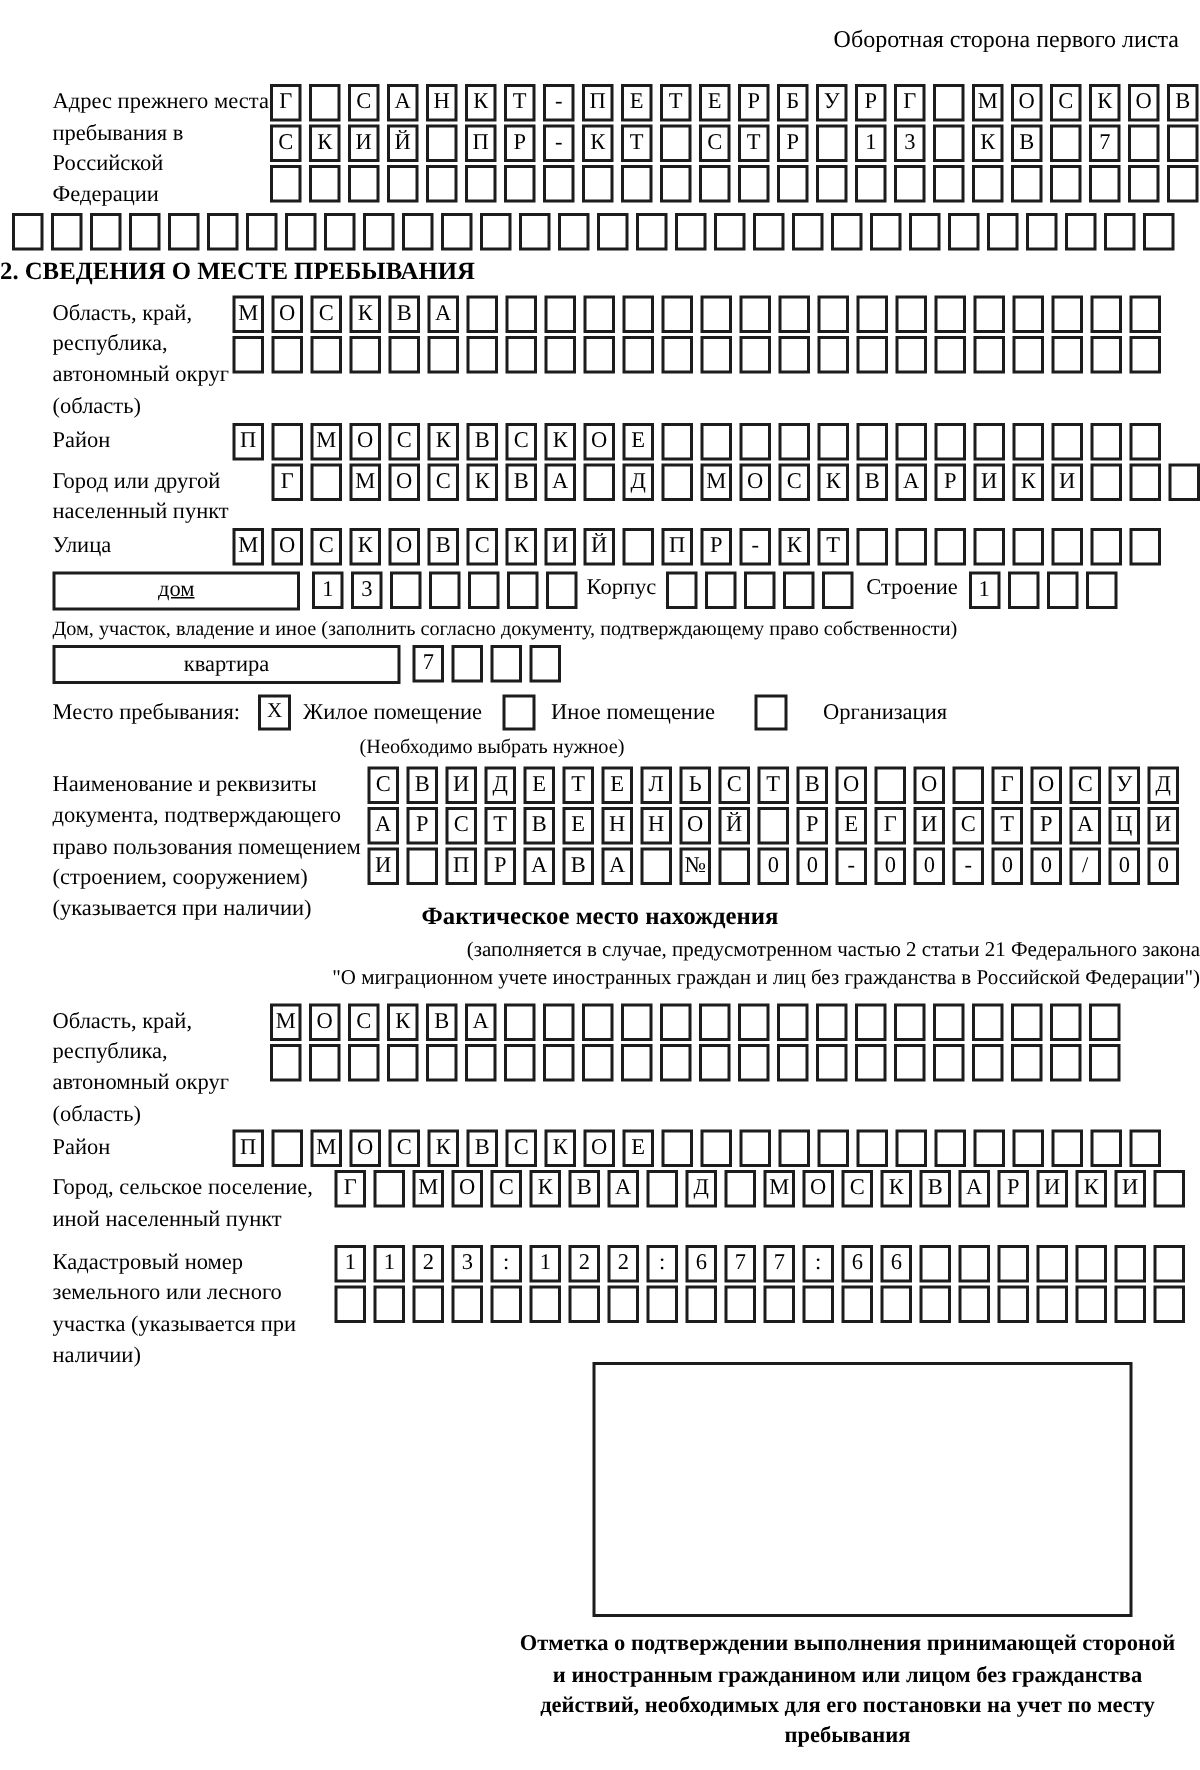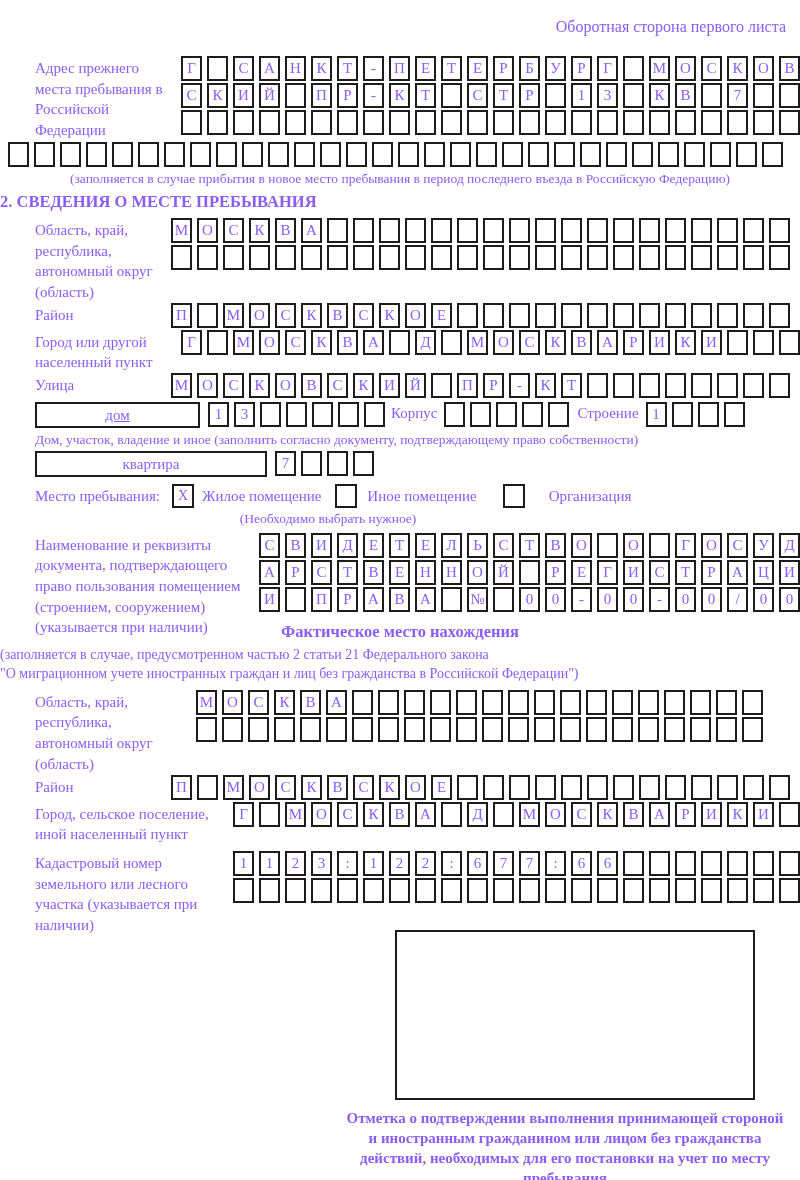--- a/index.html
+++ b/index.html
@@ -2,27 +2,27 @@
 <html><head>
 <meta charset="utf-8">
 <style>
   * { margin:0; padding:0; box-sizing:border-box; }
   html,body { background:#ffffff; }
   .page {
     position:relative;
     width:800px; height:1180px;
     margin:0 auto;
     background:#ffffff;
-    color:#8b5cf6;
+    color:#000000;
     font-family:"Liberation Serif", serif;
     overflow:hidden;
   }
   .corner { margin:18px 14px 0 0; text-align:right; font-size:16px; }
 
-  .frow { display:flex; align-items:flex-start; margin-left:35px;gap:16px; }
+  .frow { display:flex; align-items:flex-start; margin-left:35px; }
   .lbl { font-size:15px; line-height:1.38; padding-top:2px; }
   .w145 { width:145px; }
   .w120 { width:120px; }
   .w147 { width:147px; }
   .w200 { width:210px; }
   .w188 { width:188px; }
 
   .rowscol { display:flex; flex-direction:column; }
 
   .cellrow { display:flex; gap:5px; margin-bottom:2px; height:25px; }
@@ -50,21 +50,21 @@
 
   .chkrow { display:flex; align-items:center; margin-left:35px; margin-top:6px; height:24px; font-size:15px; }
   .chk {
     width:22px; height:24px; border:2px solid #1c1c1c;
     display:flex; align-items:center; justify-content:center;
     font-size:14px; background:#fff;
   }
   .chknote { width:400px; margin-left:128px; text-align:center; margin-top:2px; }
 
   .fact-title { text-align:center; font-weight:bold; font-size:16.5px; margin-top:-16px; }
-  .fact-note { text-align:left; font-size:14px; line-height:1.35; margin-top:4px; }
+  .fact-note { text-align:right; font-size:14px; line-height:1.35; margin-top:4px; }
 
   .stamp-box {
     width:360px; height:170px;
     border:2px solid #1c1c1c;
     margin-left:395px; margin-top:-6px;
     background:#fff;
   }
   .stamp-caption {
     width:440px; margin-left:345px; margin-top:8px;
     text-align:center; font-weight:bold;
@@ -189,21 +189,20 @@
       <span class="cell"></span>
       <span class="cell"></span>
       <span class="cell"></span>
       <span class="cell"></span>
       <span class="cell"></span>
       <span class="cell"></span>
       <span class="cell"></span>
       <span class="cell"></span>
       <span class="cell"></span>
     </div>
-  <div class="note noteC">(заполняется в случае прибытия в новое место пребывания в период последнего въезда в Российскую Федерацию)</div>
 
   <div class="sect-title">2. СВЕДЕНИЯ О МЕСТЕ ПРЕБЫВАНИЯ</div>
 
   <div class="frow mt6">
     <div class="lbl w120">Область, край, республика, автономный округ (область)</div>
     <div class="rowscol">
       <div class="cellrow">
           <span class="cell">М</span>
           <span class="cell">О</span>
           <span class="cell">С</span>

